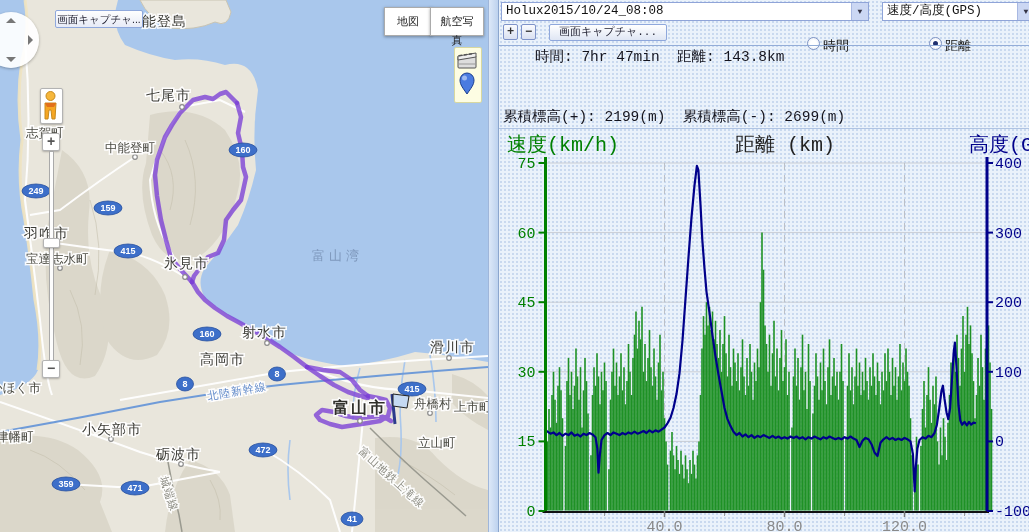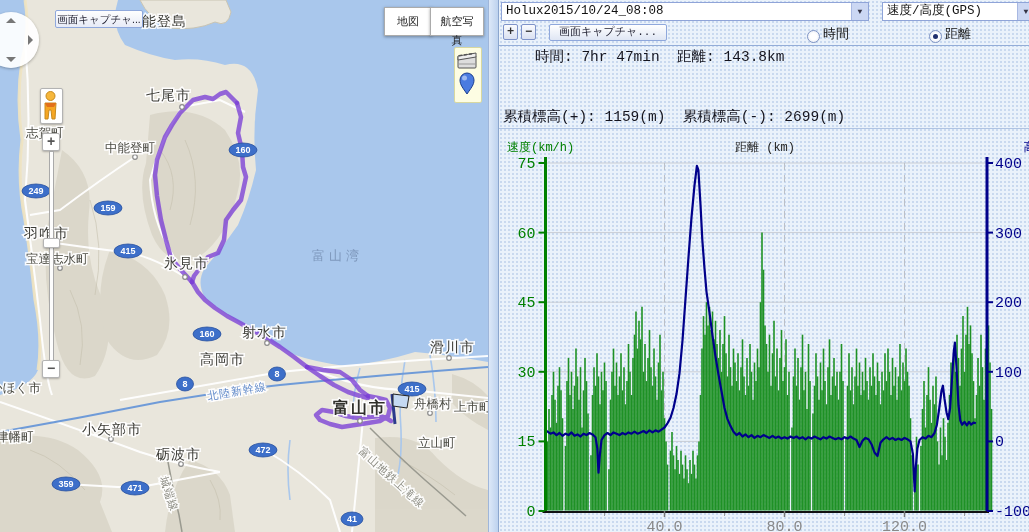--- a/index.html
+++ b/index.html
@@ -37,27 +37,27 @@
     background-image:radial-gradient(#C9D9EF 0.8px,transparent 0.9px);background-size:4px 4px;
     font-family:Liberation Mono, monospace;}
   .combo{position:absolute;top:2px;height:19px;background:#fff;border:1px solid #8fa4d8;box-sizing:border-box;
     font-size:12.5px;line-height:17px;color:#111;padding-left:4px;cursor:pointer;white-space:nowrap;overflow:hidden;}
   .combo .arr{position:absolute;right:0;top:0;width:16px;height:17px;background:#CBD7F3;border-left:1px solid #a8b8e2;
     font-size:8px;color:#334;line-height:17px;text-align:center;}
   .sqbtn{position:absolute;top:24px;width:15px;height:16px;background:linear-gradient(#fafbfe,#d9e0f1);
     border:1px solid #7E93C9;border-radius:2px;font-size:12px;font-weight:bold;color:#333;text-align:center;line-height:14px;cursor:pointer;box-sizing:border-box;}
   .capbtn2{position:absolute;left:50px;top:24px;width:118px;height:17px;background:linear-gradient(#ffffff,#dfe6f4);
     border:1px solid #8FA8DC;border-radius:2px;font-size:11px;color:#223;text-align:center;line-height:15px;cursor:pointer;box-sizing:border-box;}
-  .radio{position:absolute;top:25px;display:flex;align-items:flex-end;cursor:pointer;}
+  .radio{position:absolute;top:37px;display:flex;align-items:flex-start;cursor:pointer;}
   .radio .rc{width:11px;height:11px;border-radius:50%;background:radial-gradient(#fff 40%,#dfe5f2);border:1px solid #7f94c4;position:relative;}
   .radio.checked .rc:after{content:"";position:absolute;left:3px;top:3px;width:5px;height:5px;border-radius:50%;background:#20306e;}
   .radio span.lbl{font-size:13px;color:#111;margin-left:3px;}
   .statline{position:absolute;left:4px;font-size:14.5px;color:#14141e;white-space:pre;letter-spacing:0;}
   .sep{position:absolute;left:0;width:530px;height:1px;background:#93ADD8;}
-  .axhdr{position:absolute;top:139px;font-size:12px;}
+  .axhdr{position:absolute;top:131px;font-size:20px;}
   .chartwrap{position:absolute;left:0;top:128px;width:530px;height:404px;}
 </style>
 </head>
 <body>
 
 <div class="screen">
 
   <div class="map">
     <svg width="488" height="532" viewBox="0 0 488 532">
 
@@ -244,21 +244,21 @@
       <span class="rc"></span>
       <span class="lbl">時間</span>
     </div>
     <div class="radio checked" style="left:411px;padding-left:19px;" id="radio-dist">
       <span class="rc"></span>
       <span class="lbl">距離</span>
     </div>
 
     <div class="sep" style="top:45px;"></div>
     <div class="statline" style="top:47px;padding-left:32px;">時間: 7hr 47min  距離: 143.8km</div>
-    <div class="statline" style="top:107px;">累積標高(+): 1159(m)  累積標高(-): 2699(m)</div>
+    <div class="statline" style="top:107px;">累積標高(+): 2199(m)  累積標高(-): 2699(m)</div>
     <div class="sep" style="top:128px;background:#AFC3E2;"></div>
 
     <div class="axhdr" style="left:8px;color:#008000;">速度(km/h)</div>
     <div class="axhdr" style="left:236px;color:#222;">距離 (km)</div>
     <div class="axhdr" style="right:3px;color:#00008B;">高度(GPS)(m)</div>
 
     <div class="chartwrap">
       <svg id="chart-svg" width="530" height="404" viewBox="0 0 530 404">
           <line x1="45.5" y1="313.4" x2="488" y2="313.4" stroke="#C9CDD4" stroke-width="1"></line>
           <line x1="45.5" y1="243.8" x2="488" y2="243.8" stroke="#C9CDD4" stroke-width="1"></line>

